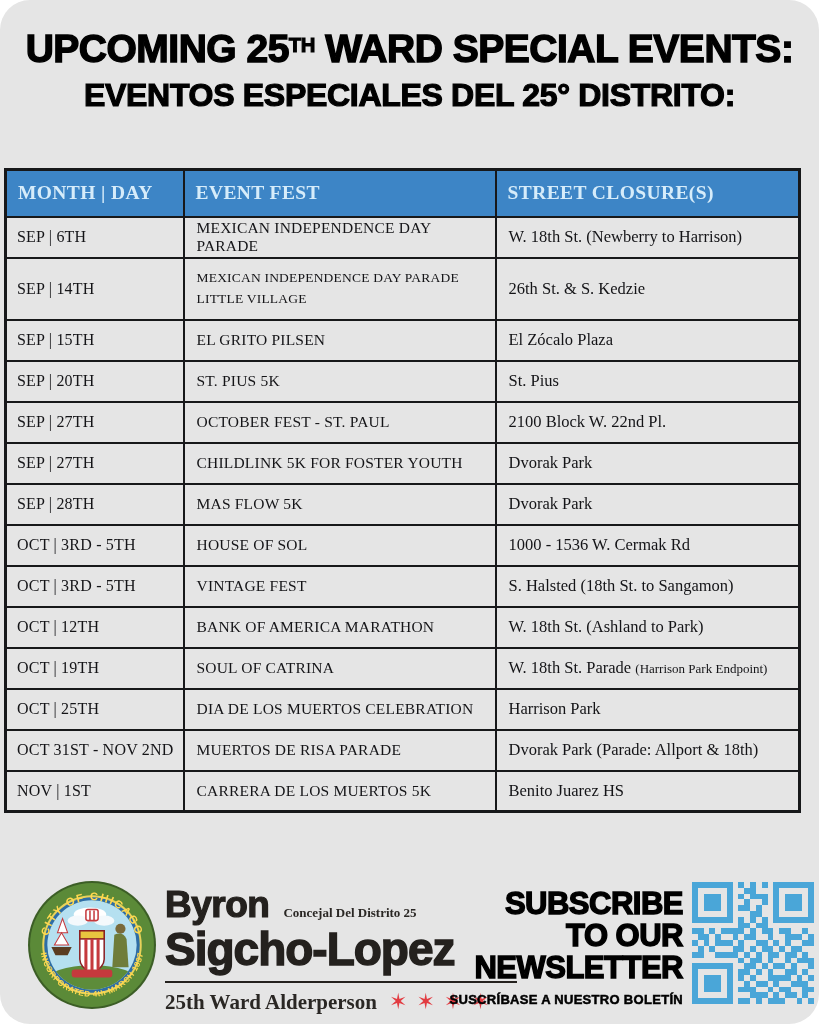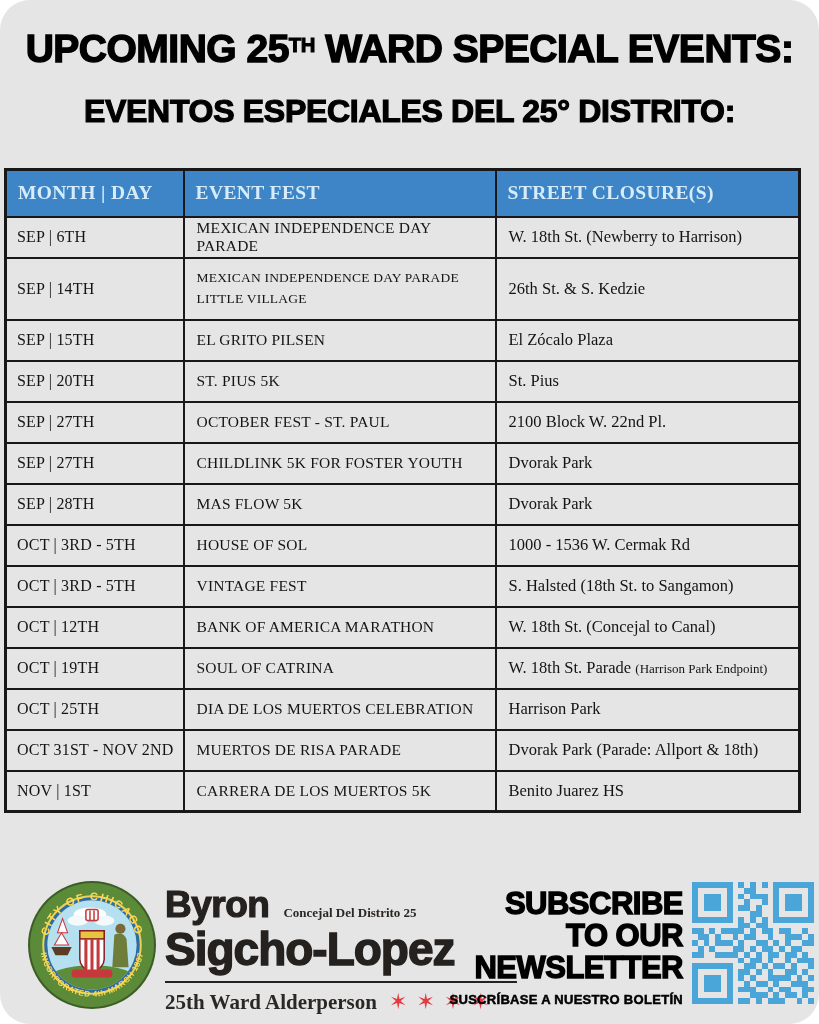--- a/index.html
+++ b/index.html
@@ -14,21 +14,21 @@
   html,body{width:819px;height:1024px;background:#ffffff;
     font-family:"Liberation Sans","DejaVu Sans",sans-serif;color:var(--ink);}
   .page{position:relative;width:819px;height:1024px;overflow:hidden;background:#e5e5e5;border-radius:30px;}
 
   
   .title-wrap{position:absolute;top:27px;left:0;width:100%;text-align:center;}
   .title-en{font-size:39px;font-weight:700;-webkit-text-stroke:1.4px #000;
     letter-spacing:-0.5px;color:#000;line-height:1.15;}
   .title-en .sup{font-size:0.52em;position:relative;top:-0.5em;-webkit-text-stroke:1px #000;}
   .title-es{font-size:32px;font-weight:700;-webkit-text-stroke:1.2px #000;
-    letter-spacing:-0.3px;color:#000;margin-top:21px;}
+    letter-spacing:-0.3px;color:#000;margin-top:5px;}
 
   
   table.events{position:absolute;top:168px;left:4px;width:794px;
     border-collapse:collapse;border:3px solid var(--border-dark);table-layout:fixed;font-family:Liberation Serif, serif;}
   th,td{border:2px solid var(--border-dark);vertical-align:middle;text-align:left;}
   th{height:47px;background:var(--header-blue);color:var(--header-text);
     font-size:19.5px;font-weight:700;letter-spacing:0.4px;padding-left:11px;}
   col.c1{width:178px;} col.c2{width:312px;} col.c3{width:304px;}
   tbody tr{height:41px;}
   tbody tr:nth-child(2){height:62px;}
@@ -196,21 +196,21 @@
       </td>
     </tr>
 
     <tr>
       <td class="c-date">OCT | 12TH</td>
       <td class="c-event">
         <div>BANK OF AMERICA MARATHON</div>
         <div></div>
       </td>
       <td class="c-closure">
-        <span>W. 18th St. (Concejal to Canal)</span>
+        <span>W. 18th St. (Ashland to Park)</span>
         <span class="note"></span>
       </td>
     </tr>
 
     <tr>
       <td class="c-date">OCT | 19TH</td>
       <td class="c-event">
         <div>SOUL OF CATRINA</div>
         <div></div>
       </td>

